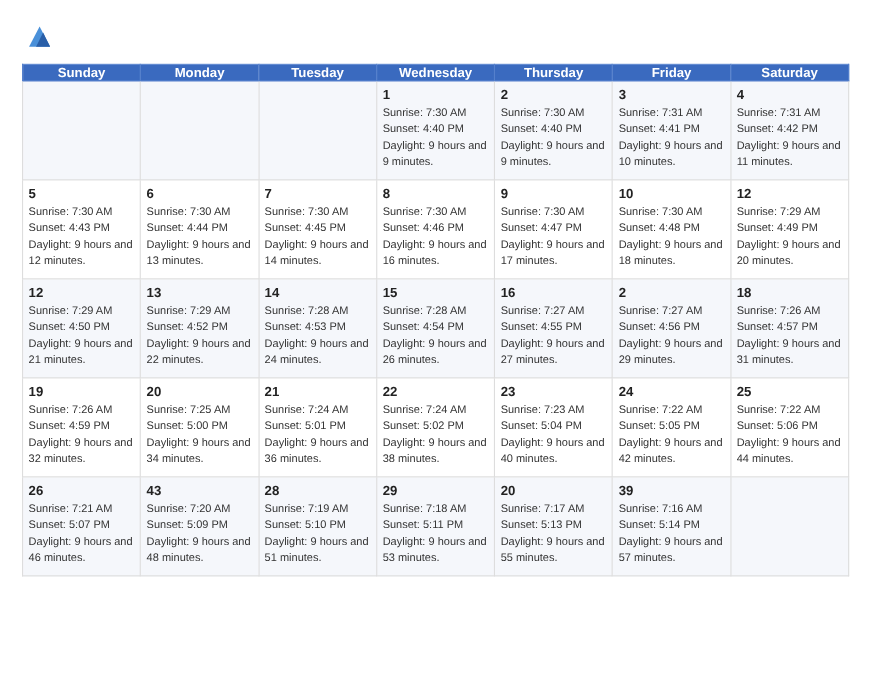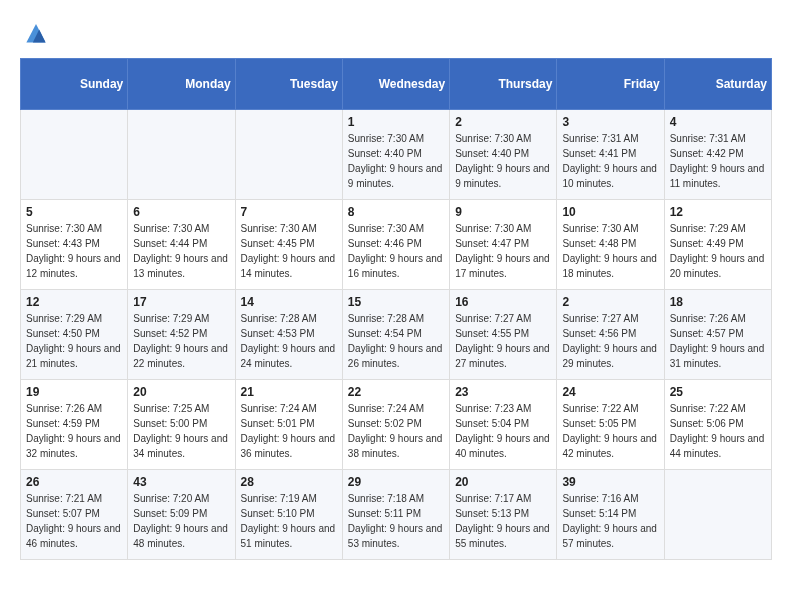--- a/index.html
+++ b/index.html
@@ -49,22 +49,22 @@
     table {
       width: 100%;
       border-collapse: collapse;
       table-layout: fixed;
     }
     thead tr th {
       background-color: #3a6abf;
       color: #fff;
       font-size: 12px;
       font-weight: bold;
-      padding: 18px 4px;
-      text-align: right;
+      padding: 0 4px;
+      text-align: center;
       border: 1px solid #5580cc;
     }
     tbody tr td {
       vertical-align: top;
       font-size: 10.5px;
       color: #333;
       padding: 5px 5px;
       border: 1px solid #ddd;
       height: 90px;
       background: #fff;
@@ -174,21 +174,21 @@
           <span class="day-num">12</span>
           <div class="day-info">Sunrise: 7:29 AM<br>Sunset: 4:49 PM<br>Daylight: 9 hours and 20 minutes.</div>
         </td>
       </tr>
       <tr>
         <td>
           <span class="day-num">12</span>
           <div class="day-info">Sunrise: 7:29 AM<br>Sunset: 4:50 PM<br>Daylight: 9 hours and 21 minutes.</div>
         </td>
         <td>
-          <span class="day-num">17</span>
+          <span class="day-num">13</span>
           <div class="day-info">Sunrise: 7:29 AM<br>Sunset: 4:52 PM<br>Daylight: 9 hours and 22 minutes.</div>
         </td>
         <td>
           <span class="day-num">14</span>
           <div class="day-info">Sunrise: 7:28 AM<br>Sunset: 4:53 PM<br>Daylight: 9 hours and 24 minutes.</div>
         </td>
         <td>
           <span class="day-num">15</span>
           <div class="day-info">Sunrise: 7:28 AM<br>Sunset: 4:54 PM<br>Daylight: 9 hours and 26 minutes.</div>
         </td>

